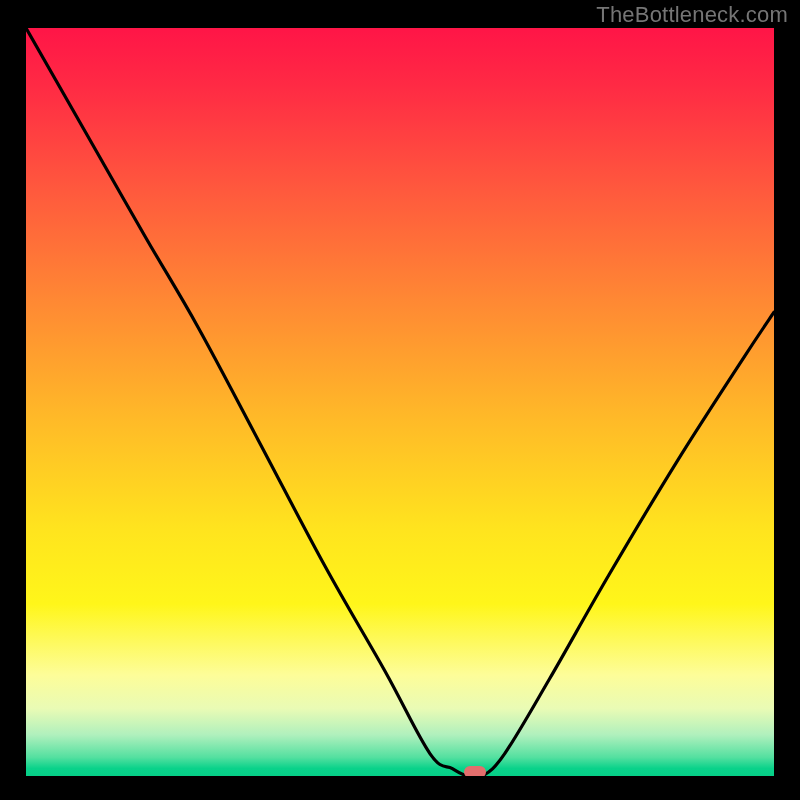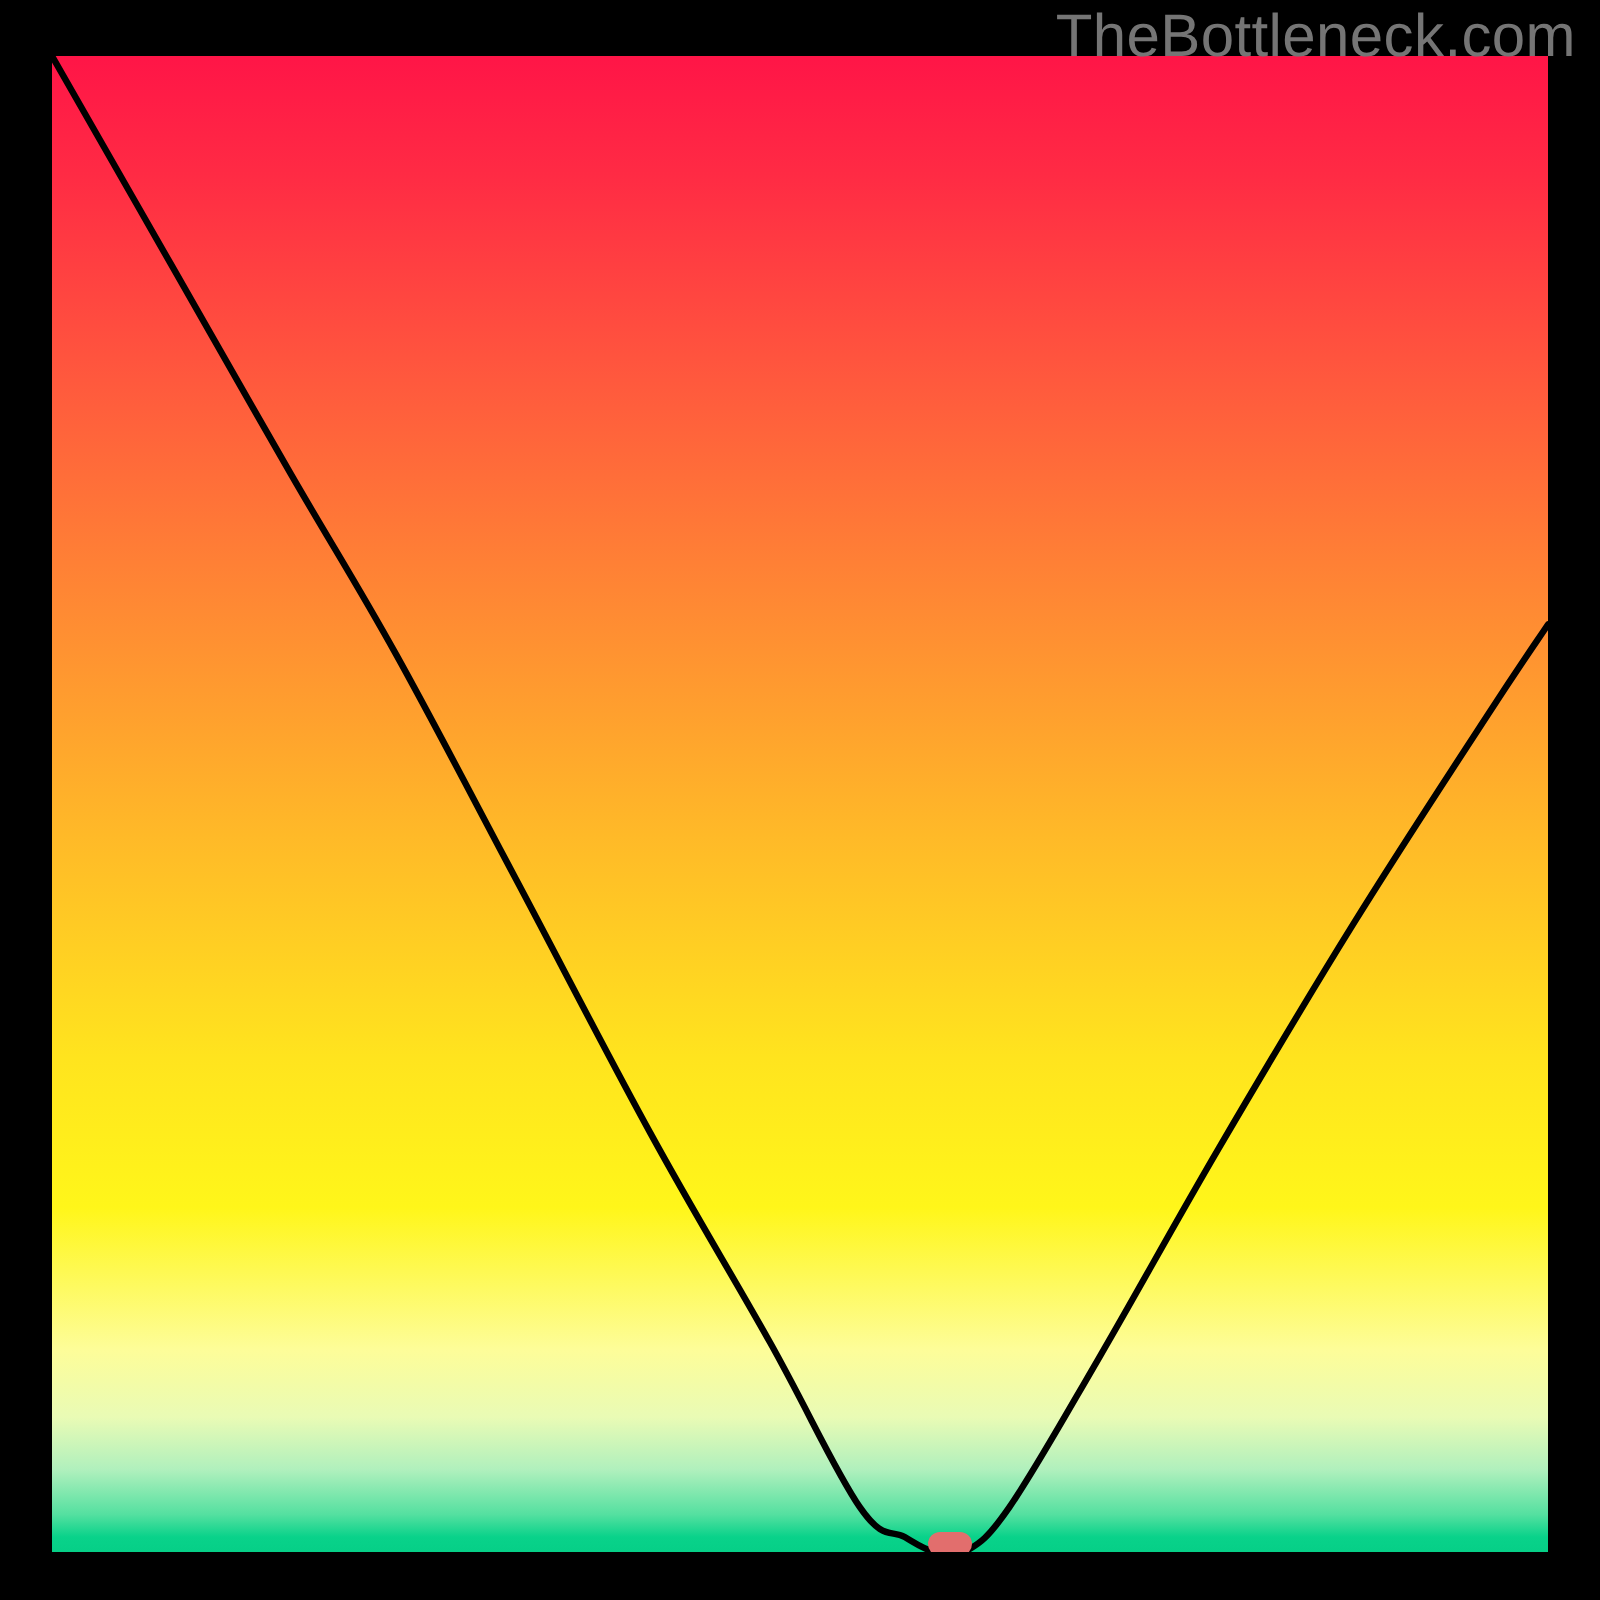--- a/index.html
+++ b/index.html
@@ -15,21 +15,21 @@
     width: 800px;
     height: 800px;
     background: #000;
   }
   .watermark {
     position: absolute;
     top: 2px;
     right: 12px;
     color: #757575;
     font-family: Arial, Helvetica, sans-serif;
-    font-size: 30px;
+    font-size: 22px;
     font-weight: 400;
     z-index: 5;
     letter-spacing: 0.2px;
   }
   .plot-area {
     position: absolute;
     left: 26px;
     top: 28px;
     width: 748px;
     height: 748px;

